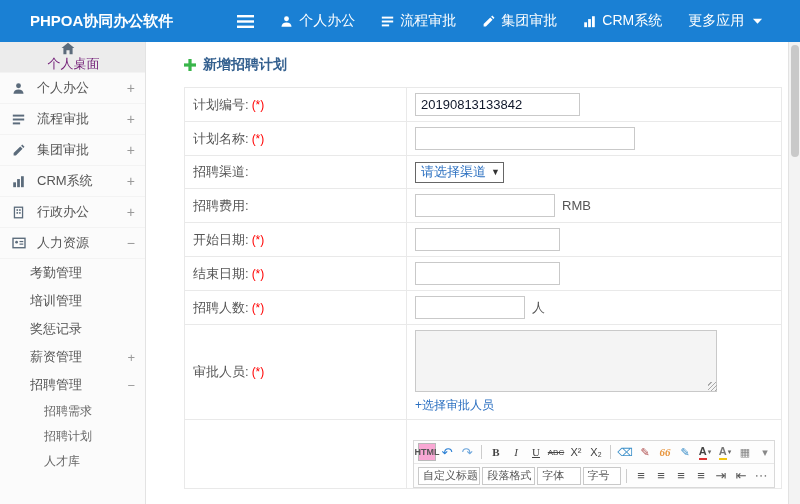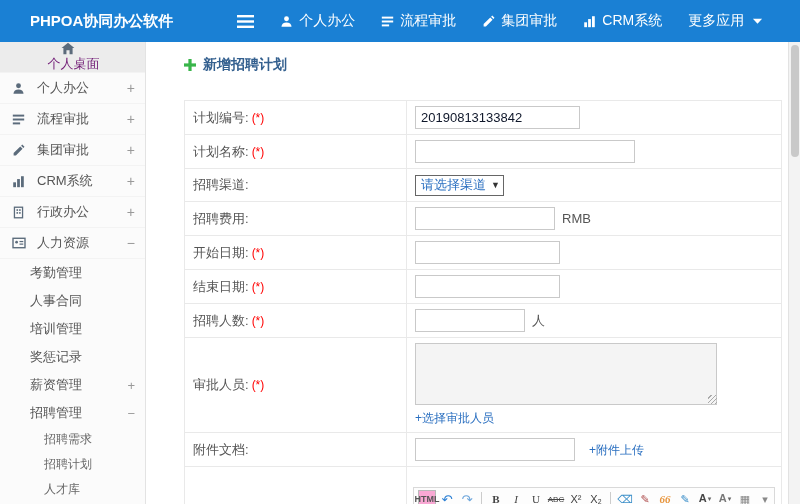--- a/index.html
+++ b/index.html
@@ -23,21 +23,21 @@
   .sidebar{width:146px;background:#fbfbfb;border-right:1px solid #e3e3e3;overflow:hidden;font-size:13px;color:#555;flex:0 0 146px;}
   .s-item{display:flex;align-items:center;height:31px;padding:0 10px 0 12px;border-bottom:1px solid #f3f3f3;cursor:pointer;}
   .s-item .ico{width:17px;height:15px;margin-right:8px;color:#5b6b7b;display:flex;align-items:center;}
   .s-item .exp{margin-left:auto;color:#999;font-size:14px;}
   .s-item.active{background:#ececec;color:#701a75;flex-direction:column;}
   .s-sub{display:flex;align-items:center;height:28px;padding:0 10px 0 30px;cursor:pointer;}
   .s-sub .exp{margin-left:auto;color:#999;font-size:13px;}
   .s-sub2{display:flex;align-items:center;height:25px;padding:0 10px 0 44px;font-size:12px;color:#666;cursor:pointer;}
   
   .main{flex:1;background:#fff;padding:14px 18px 0 38px;overflow:hidden;position:relative;}
-  .page-title{display:flex;align-items:center;gap:7px;color:#34608f;font-weight:bold;font-size:14px;margin-bottom:26px;}
+  .page-title{display:flex;align-items:center;gap:7px;color:#34608f;font-weight:bold;font-size:14px;margin-bottom:13px;}
   .plus-ico{display:flex;align-items:center;}
   .form-table{border-collapse:collapse;width:100%;table-layout:fixed;}
   .form-table td{border:1px solid #e9e9e9;font-size:13px;color:#555;vertical-align:middle;}
   td.lbl{width:222px;padding:7px 8px;background:#fff;}
   td.fld{padding:5px 8px;}
   .req{color:#f00;margin-left:3px;font-size:12px;}
   input.txt{height:23px;border:1px solid #c9c9c9;padding:0 5px;font-size:13px;color:#0f172a;font-family:inherit;background:#fff;}
   .w165{width:165px}.w220{width:220px}.w140{width:140px}.w145{width:145px}.w110{width:110px}.w160{width:160px}
   .sel{display:inline-flex;align-items:center;border:1px solid #666;height:21px;padding:0 3px 0 5px;font-size:13px;color:#2a6fc0;gap:5px;background:#fff;cursor:pointer;}
   .sel .sel-car{font-size:9px;color:#333;}
@@ -211,23 +211,20 @@
           </svg>
       </span>
       <span>人力资源</span>
       <span class="exp">−</span>
     </div>
 
     <div class="s-sub">
       <span>考勤管理</span>
     </div>
     <div class="s-sub">
-      <span>人事合同</span>
-    </div>
-    <div class="s-sub">
       <span>培训管理</span>
     </div>
     <div class="s-sub">
       <span>奖惩记录</span>
     </div>
     <div class="s-sub">
       <span>薪资管理</span>
       <span class="exp">+</span>
     </div>
     <div class="s-sub">
@@ -330,28 +327,20 @@
         <td class="lbl">
           <span>审批人员:</span><span class="req">(*)</span>
         </td>
         <td class="fld">
           <textarea class="ta" style=""></textarea>
           <span class="ta-corner"></span>
           <a class="cell-link link-under">+选择审批人员</a>
         </td>
       </tr>
 
-      <tr>
-        <td class="lbl">
-          <span>附件文档:</span>
-        </td>
-        <td class="fld">
-          <input class="txt w160" style=""><a class="cell-link link-after">+附件上传</a>
-        </td>
-      </tr>
 
       <tr>
         <td class="lbl"></td>
         <td class="fld ed-cell">
           <div class="ed">
             <div class="ed-row">
               <span class="ed-btn bordered">HTML</span>
               <span class="ed-btn blue">↶</span>
               <span class="ed-btn blue2">↷</span>
               <span class="ed-sep"></span>

